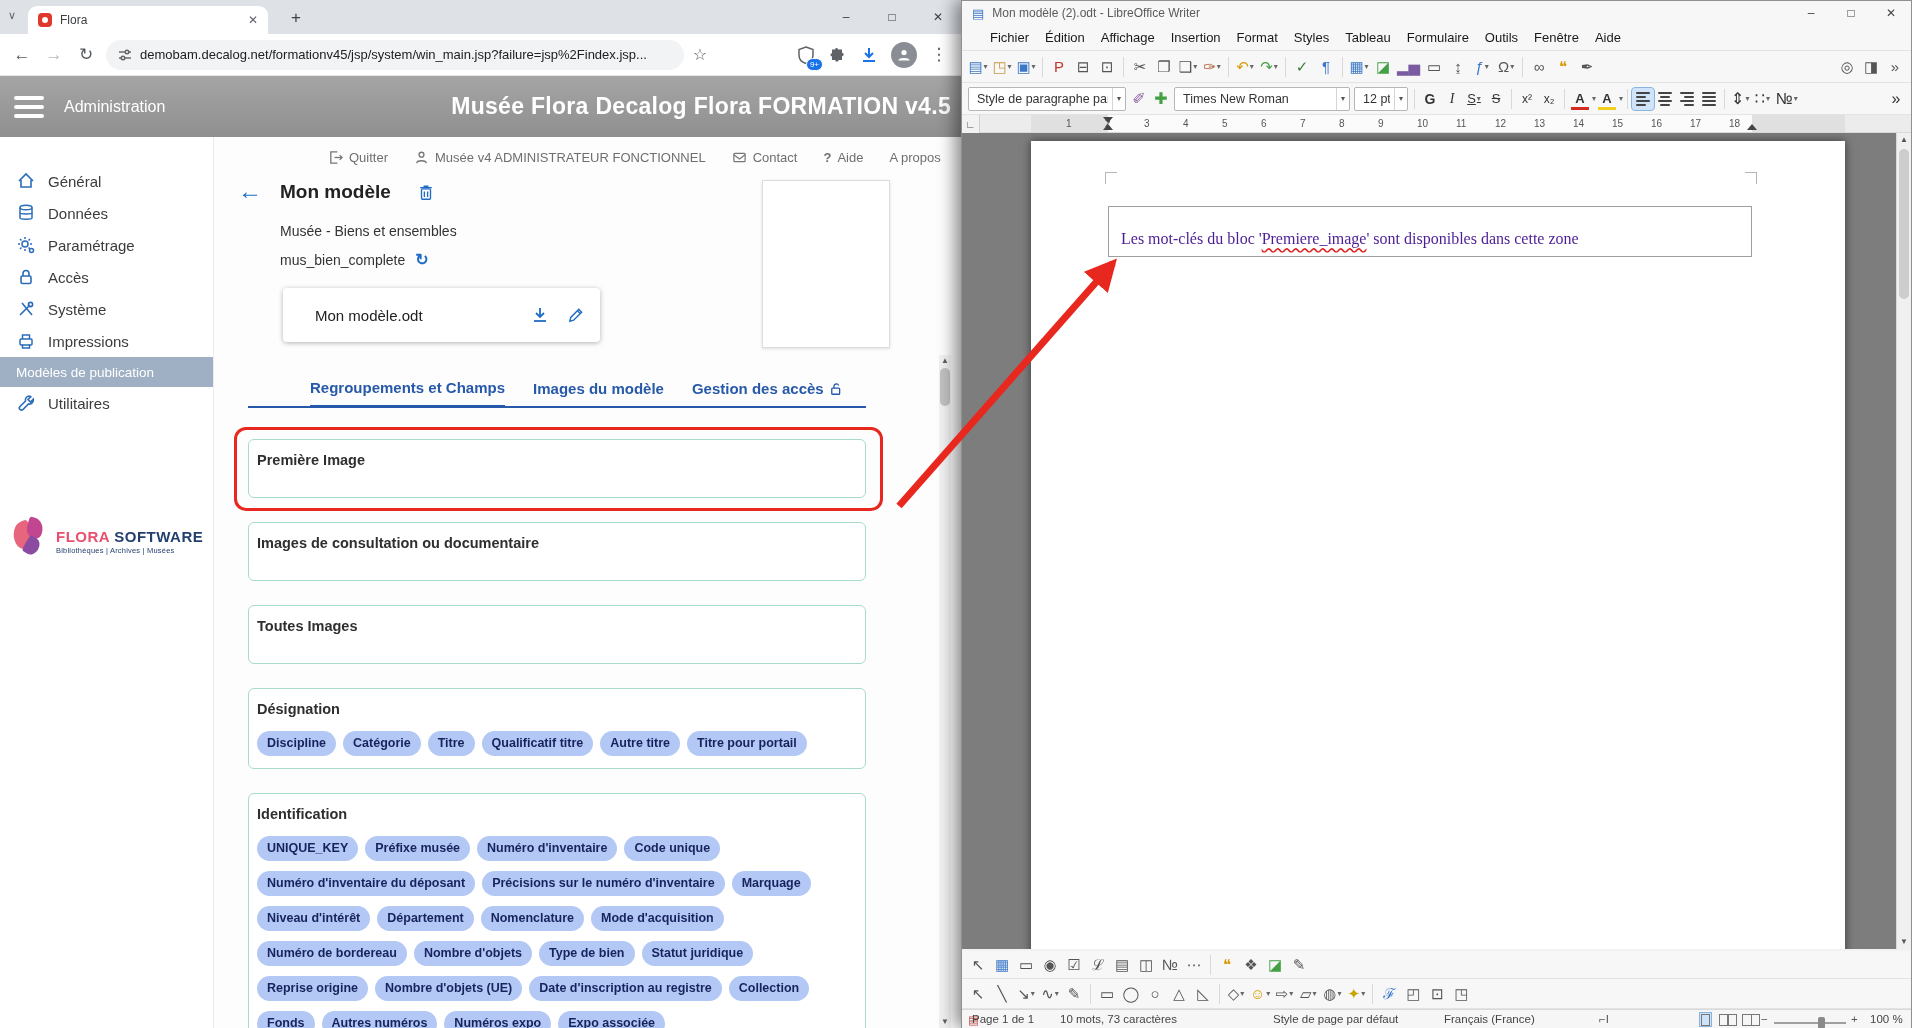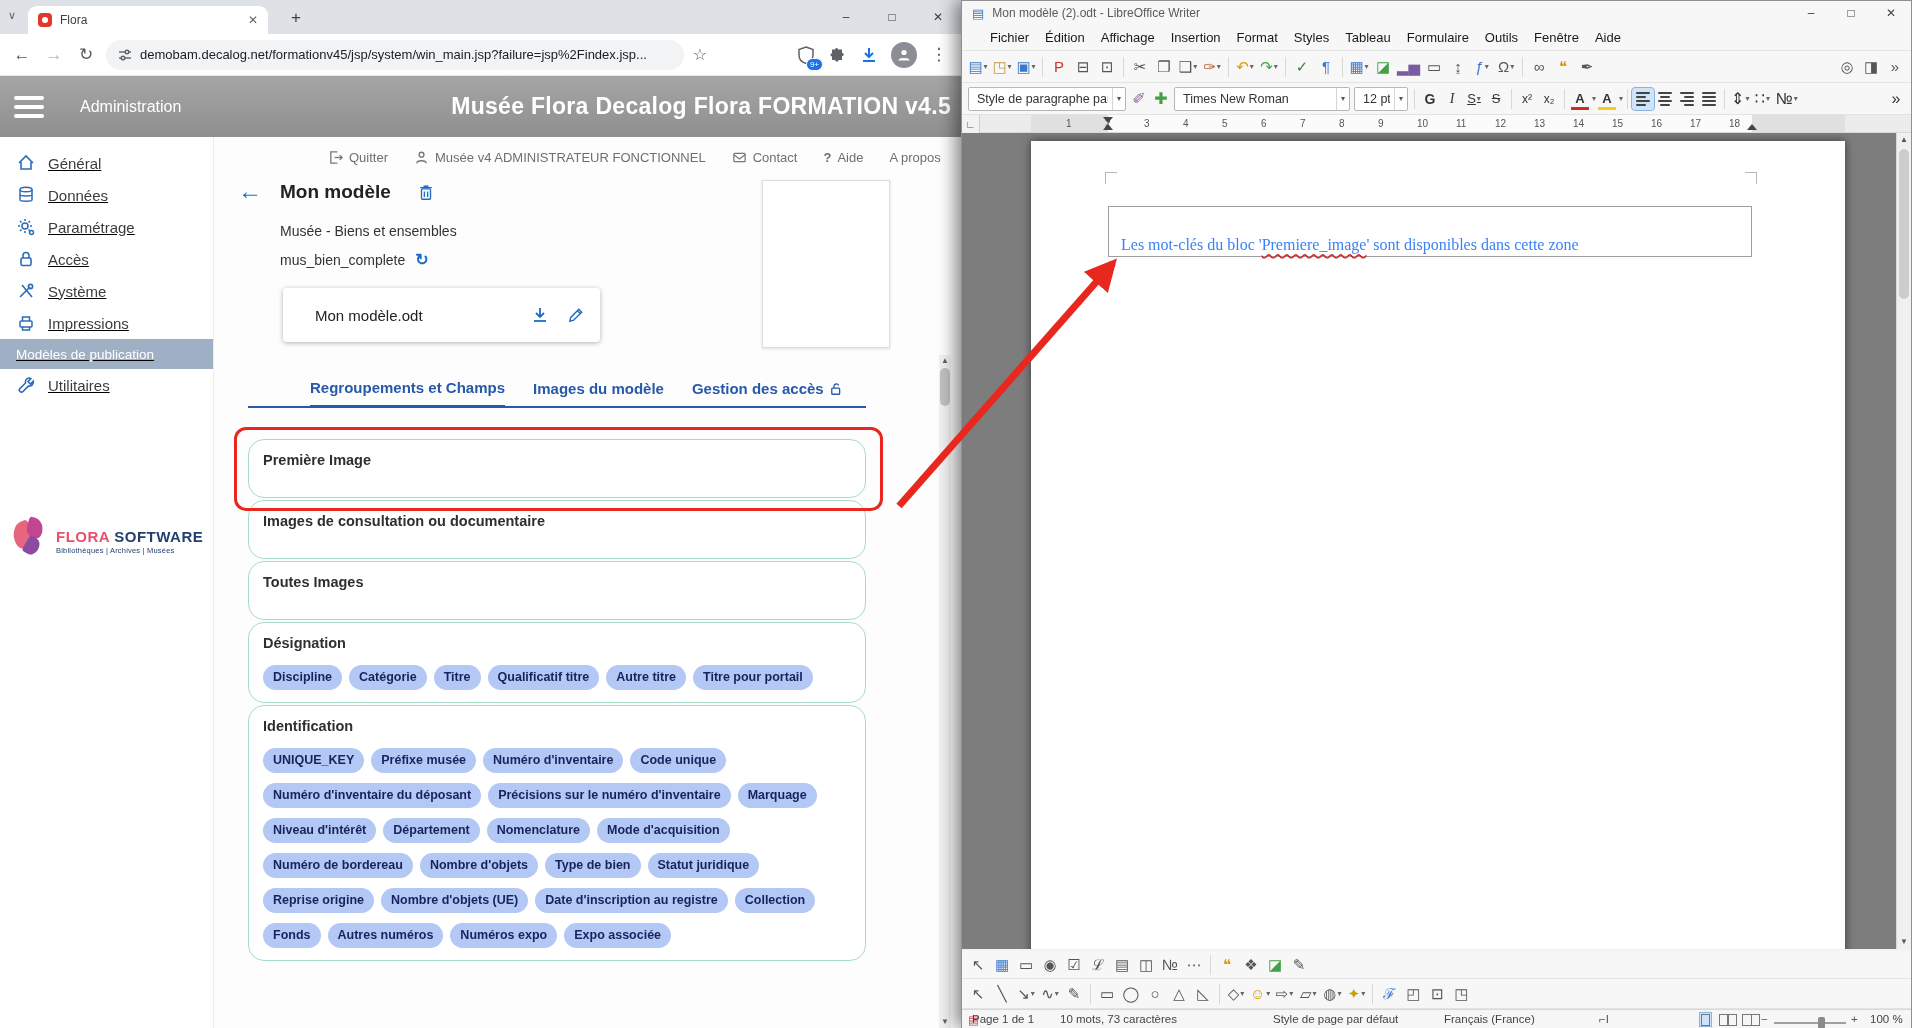--- a/index.html
+++ b/index.html
@@ -27,25 +27,25 @@
   .url-text{font-size:13px;color:#202124;margin-left:8px;white-space:nowrap;overflow:hidden;}
   .nav-right{margin-left:auto;display:flex;align-items:center;}
   .badge-wrap{position:relative;width:30px;height:30px;display:flex;align-items:center;justify-content:center;}
   .badge{position:absolute;right:-2px;bottom:-1px;background:#1a73e8;color:#fff;font-size:8px;
     border-radius:7px;padding:1px 3px;border:1px solid #fff;}
   .avatar{width:26px;height:26px;border-radius:50%;background:#8a8e94;display:flex;align-items:center;justify-content:center;margin:0 6px;}
 
   .app-header{height:61px;background:linear-gradient(#a5a5a5,#8f8f8f);display:flex;align-items:center;color:#fff;}
   .hamburger{width:30px;margin-left:14px;display:flex;flex-direction:column;gap:5px;}
   .hamburger i{display:block;height:4px;background:#fff;border-radius:2px;}
-  .admin-label{margin-left:36px;font-size:16px;}
+  .admin-label{margin-left:20px;font-size:16px;}
   .app-title{flex:1;text-align:right;padding-right:10px;font-size:23px;font-weight:bold;letter-spacing:.3px;white-space:nowrap;}
 
   .app-body{position:absolute;top:137px;bottom:0;left:0;right:0;display:flex;}
-  .sidebar{width:214px;background:#fff;border-right:1px solid #ececec;position:relative;padding-top:10px;flex:none;text-decoration:underline;}
+  .sidebar{width:214px;background:#fff;border-right:1px solid #ececec;position:relative;padding-top:28px;flex:none;}
   .side-item{height:32px;display:flex;align-items:center;padding-left:16px;gap:12px;font-size:15px;color:#3c3c3c;cursor:pointer;white-space:nowrap;}
   .side-item .side-ic{width:20px;height:20px;display:flex;}
   .side-item.active{background:#9fb0c5;color:#fff;font-size:13.5px;height:30px;}
   .logo-block{position:absolute;left:10px;top:380px;display:flex;align-items:center;}
   .butterfly{position:relative;width:46px;height:48px;flex:none;}
   .petal1{position:absolute;left:3px;top:5px;width:20px;height:26px;background:#e8657e;border-radius:80% 20% 60% 40%;transform:rotate(-25deg);}
   .petal2{position:absolute;left:17px;top:1px;width:16px;height:20px;background:#c2458f;border-radius:20% 80% 40% 60%;transform:rotate(15deg);}
   .petal3{position:absolute;left:15px;top:20px;width:14px;height:18px;background:#8a4ba0;border-radius:30% 70% 70% 30%;transform:rotate(30deg);}
   .logo-text{line-height:1.2;}
   .brand{font-size:15px;font-weight:bold;letter-spacing:.5px;white-space:nowrap;}
@@ -67,21 +67,21 @@
   .file-card .fc-ic{margin-left:auto;}
   .file-card .fc-ic2{margin-left:18px;}
   .preview-box{position:absolute;left:548px;top:43px;width:128px;height:168px;background:#fff;border:1px solid #ddd;box-shadow:0 1px 3px rgba(0,0,0,.12);}
 
   .rtabs{position:absolute;left:34px;top:235px;width:618px;height:36px;display:flex;align-items:flex-end;gap:28px;
     padding-left:62px;border-bottom:2px solid #2659a9;}
   .rtab{font-size:15px;font-weight:bold;color:#2659a9;padding-bottom:9px;display:flex;align-items:center;gap:6px;white-space:nowrap;}
   .rtab.active{border-bottom:3px solid #2659a9;margin-bottom:-2px;}
 
   .sections{position:absolute;left:34px;top:302px;width:618px;}
-  .section{background:#fff;border:1px solid #a9dcc8;border-radius:16px;padding:12px 14px;margin-bottom:2px;}
+  .section{background:#fff;border:1px solid #a9dcc8;border-radius:6px;padding:12px 8px;margin-bottom:24px;}
   .section.empty{height:59px;}
   .section-title{font-size:14.5px;font-weight:600;color:#2f2f2f;}
   .pills{display:flex;flex-wrap:wrap;row-gap:10px;column-gap:7px;margin-top:14px;}
   .pill{background:#b3c8f5;color:#17235e;font-size:12.5px;font-weight:600;padding:5px 10px;border-radius:13px;line-height:1.2;white-space:nowrap;}
 
   .cr-scroll{position:absolute;right:10px;top:218px;bottom:0;width:12px;background:#f1f1f1;}
   .cr-scroll .arr{position:absolute;left:0;width:12px;height:12px;color:#606060;font-size:8px;text-align:center;line-height:12px;}
   .cr-thumb{position:absolute;left:1px;top:13px;width:10px;height:38px;background:#c1c1c1;border-radius:5px;}
 
   
@@ -129,21 +129,21 @@
   .ind{position:absolute;width:0;height:0;border-left:5px solid transparent;border-right:5px solid transparent;}
   .ind.down{border-top:6px solid #444;top:2px;}
   .ind.up{border-bottom:6px solid #444;top:9px;}
 
   .lo-work{position:absolute;left:0;right:0;top:132px;bottom:78px;background:#7d7d7d;overflow:hidden;}
   .page{position:absolute;left:69px;top:8px;width:814px;height:1200px;background:#fff;box-shadow:0 0 9px rgba(0,0,0,.55);}
   .cm{position:absolute;width:12px;height:12px;}
   .cm.l{border-left:1px solid #b7b7b7;border-top:1px solid #b7b7b7;}
   .cm.r{border-right:1px solid #b7b7b7;border-top:1px solid #b7b7b7;}
   .text-frame{position:absolute;left:77px;top:65px;width:644px;height:51px;border:1px solid #9e9e9e;
-    padding:29px 12px 0;font-family:"Liberation Serif","DejaVu Serif",serif;font-size:16px;color:#3b82f6;white-space:nowrap;}
+    padding:23px 12px 0;font-family:"Liberation Serif","DejaVu Serif",serif;font-size:16px;color:#4c1d95;white-space:nowrap;}
   .squiggle{text-decoration:underline;text-decoration-style:wavy;text-decoration-color:#e02020;text-underline-offset:3px;}
   .lo-vscroll{position:absolute;right:0;top:0;bottom:0;width:15px;background:#f0f0f0;border-left:1px solid #d8d8d8;}
   .lo-vscroll .arr{position:absolute;left:0;width:14px;height:14px;color:#555;font-size:8px;text-align:center;line-height:14px;}
   .lo-vthumb{position:absolute;left:2px;right:2px;top:16px;height:150px;background:#cdcdcd;border-radius:6px;}
 
   .lo-formbar{position:absolute;left:0;right:0;top:950px;height:28px;}
   .lo-drawbar{position:absolute;left:0;right:0;top:978px;height:30px;}
   .lo-statusbar{position:absolute;left:0;right:0;top:1008px;height:20px;background:#f6f6f6;border-top:1px solid #d9d9d9;
     font-size:11.5px;color:#444;}
   .sb{position:absolute;top:3px;white-space:nowrap;}

